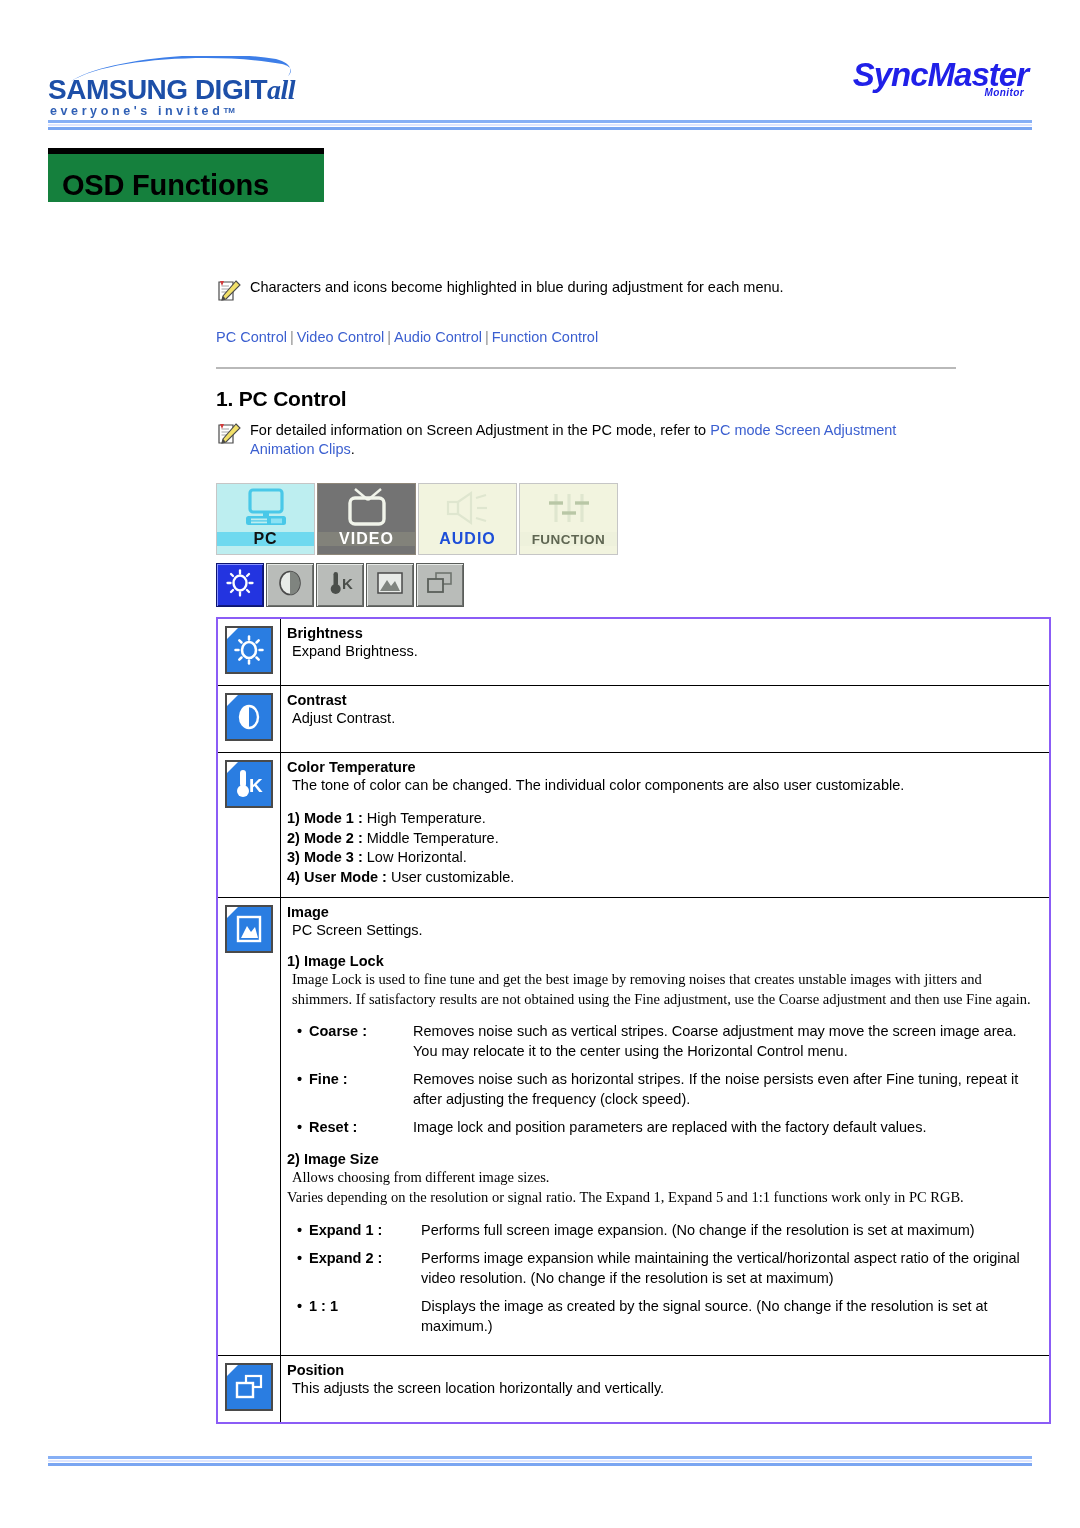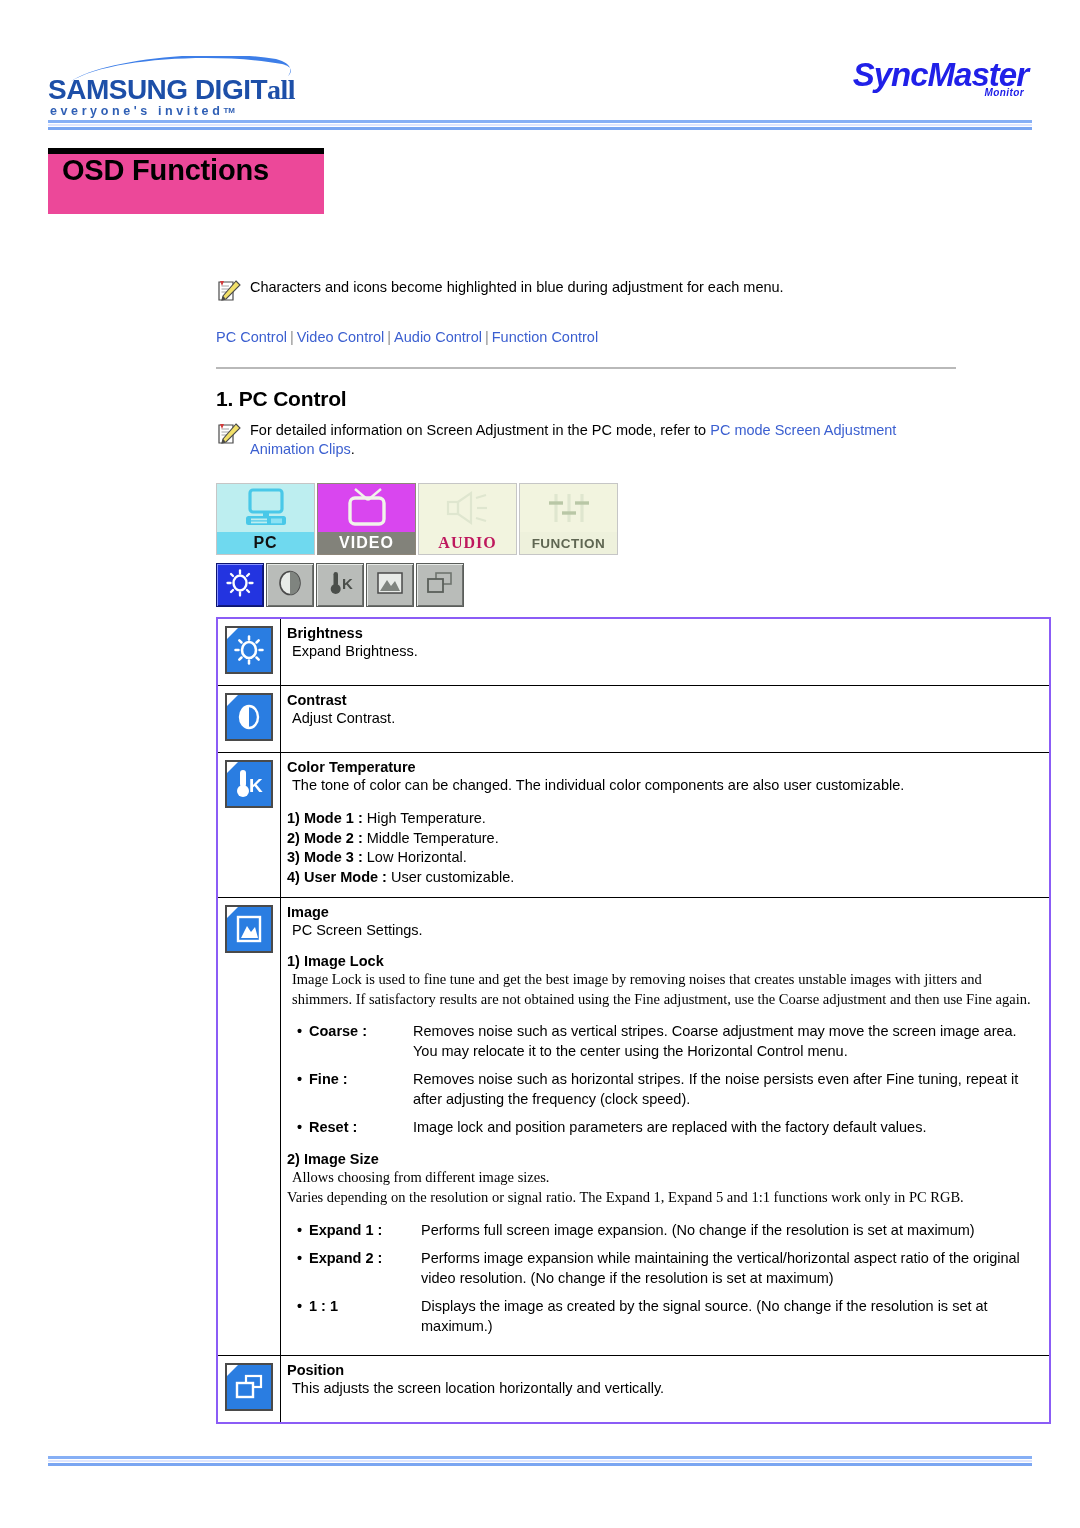--- a/index.html
+++ b/index.html
@@ -16,21 +16,21 @@
   .header{position:absolute;left:0;top:0;width:1080px;height:130px;}
   .samsung-logo{position:absolute;left:48px;top:58px;width:260px;height:62px;}
   .samsung-swoosh{position:absolute;left:18px;top:-2px;width:232px;height:28px;overflow:hidden;}
   .samsung-swoosh svg{display:block;}
   .samsung-word{
     position:absolute;left:0;top:16px;
     font-family:"Liberation Sans", sans-serif;
     font-weight:bold;font-size:28px;letter-spacing:-0.5px;
     color:#1d4fa8;white-space:nowrap;
   }
-  .samsung-word .digitall{font-family:"Liberation Serif",serif;font-weight:bold;}
+  .samsung-word .digitall{font-style:italic;font-family:"Liberation Serif",serif;font-weight:bold;}
   .samsung-tag{
     position:absolute;left:2px;top:46px;
     font-size:12.5px;letter-spacing:3.6px;font-weight:bold;
     color:#2f5fb5;white-space:nowrap;
   }
   .samsung-tag .tm{font-size:8px;letter-spacing:0;vertical-align:2px;}
 
   .sync-logo{position:absolute;right:52px;top:58px;text-align:right;}
   .sync-word{
     font-size:33px;font-weight:bold;color:#2020e8;
@@ -51,22 +51,22 @@
   .rule-blue .l4{position:absolute;left:0;top:6px;width:100%;height:1px;background:#ffffff;}
   .rule-blue .l5{position:absolute;left:0;top:7px;width:100%;height:3px;background:#7aa6f2;}
 
   .rule-top{top:120px;}
   .rule-bottom{top:1456px;}
 
   
   .title-wrap{position:absolute;left:48px;top:148px;}
   .title-bar{width:276px;height:6px;background:#000;}
   .title-box{
-    width:276px;height:60px;background:#ec4899;
-    display:flex;align-items:flex-start;
+    width:276px;height:48px;background:#15803d;
+    display:flex;align-items:flex-end;
   }
   .title-text{
     font-size:29px;font-weight:bold;color:#000;
     padding-left:14px;letter-spacing:-0.2px;
   }
 
   
   .content{position:absolute;left:216px;top:278px;width:748px;}
 
   .note-row{display:flex;align-items:flex-start;}
@@ -86,29 +86,29 @@
   
   .tabstrip{margin-top:24px;display:flex;align-items:flex-end;}
   .tab{
     width:99px;height:72px;position:relative;
     border:1px solid #c6c6c6;
     box-sizing:border-box;
     margin-right:2px;
   }
   .tab .ticon{height:48px;display:flex;align-items:center;justify-content:center;}
   .tab .tlabel{
-    height:22px;display:flex;align-items:center;justify-content:center;
+    height:14px;display:flex;align-items:center;justify-content:center;
     font-size:16px;font-weight:bold;letter-spacing:1px;
   }
   .tab-pc{background:#bdeef0;}
   .tab-pc .tlabel{background:#6fd9ef;color:#111;}
-  .tab-video{background:#d946ef;border-color:#8e8679;}
+  .tab-video{background:#737373;border-color:#8e8679;}
   .tab-video .tlabel{background:#82827a;color:#fff;}
   .tab-audio{background:#f2f4df;}
-  .tab-audio .tlabel{background:#f2f4df;color:#be185d;font-family:Liberation Serif, serif;}
+  .tab-audio .tlabel{background:#f2f4df;color:#1d4ed8;}
   .tab-function{background:#f2f4df;}
   .tab-function .tlabel{background:#eef1dc;color:#5f6652;font-size:13.5px;letter-spacing:0.5px;}
 
   
   .toolbar{margin-top:8px;display:flex;}
   .tbtn{
     width:48px;height:44px;margin-right:2px;
     background:#b9bcb9;
     border:1px solid #5a5d5a;
     box-shadow:inset 1px 1px 0 #e7eae7, inset -1px -1px 0 #6e716e;

